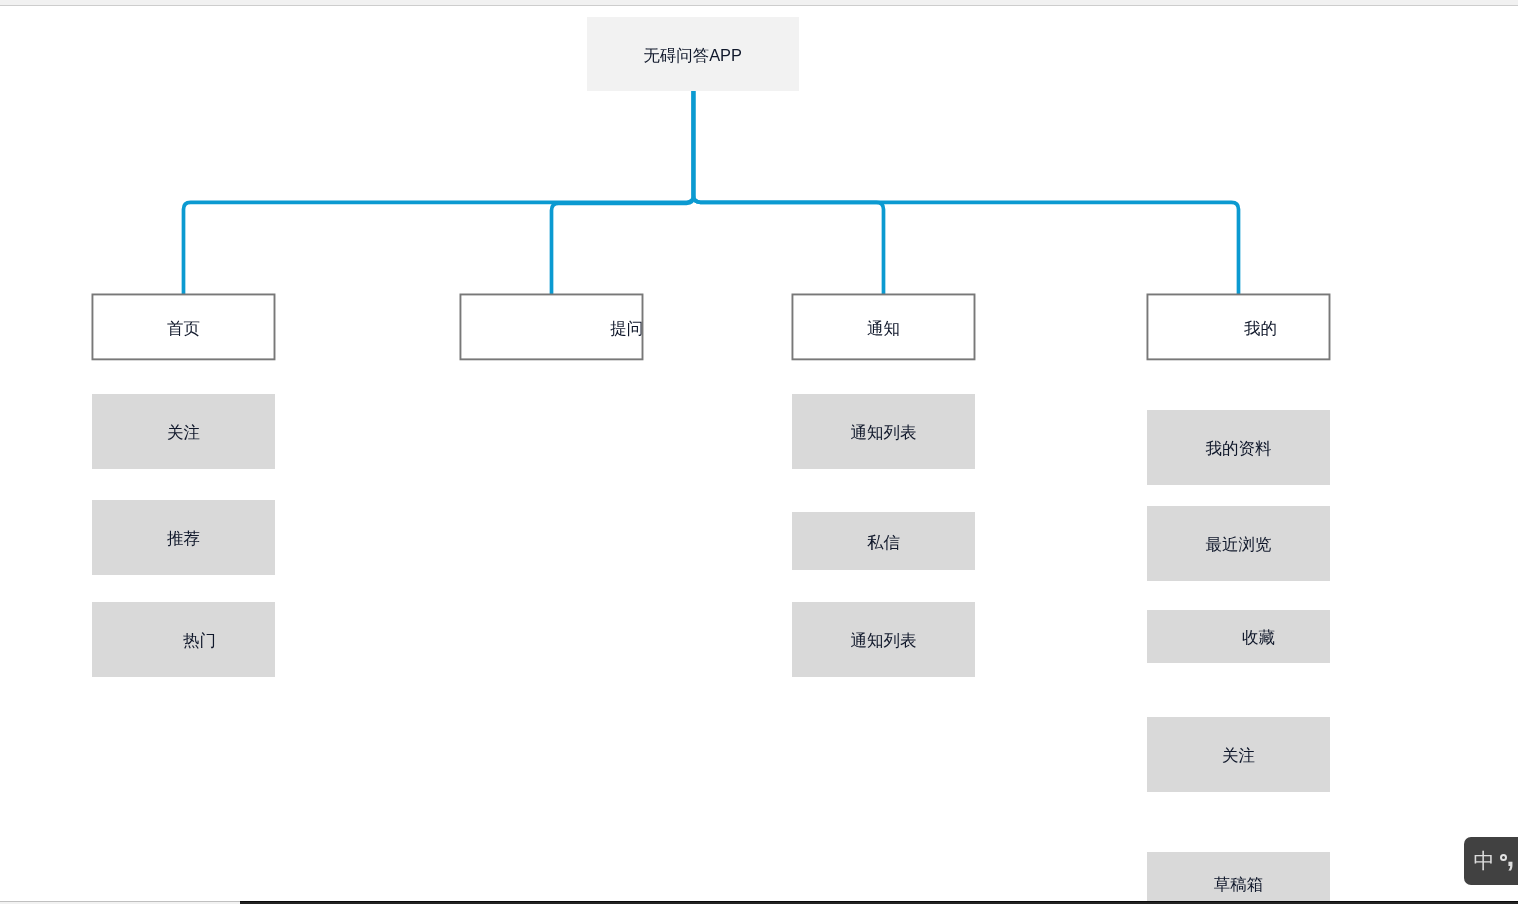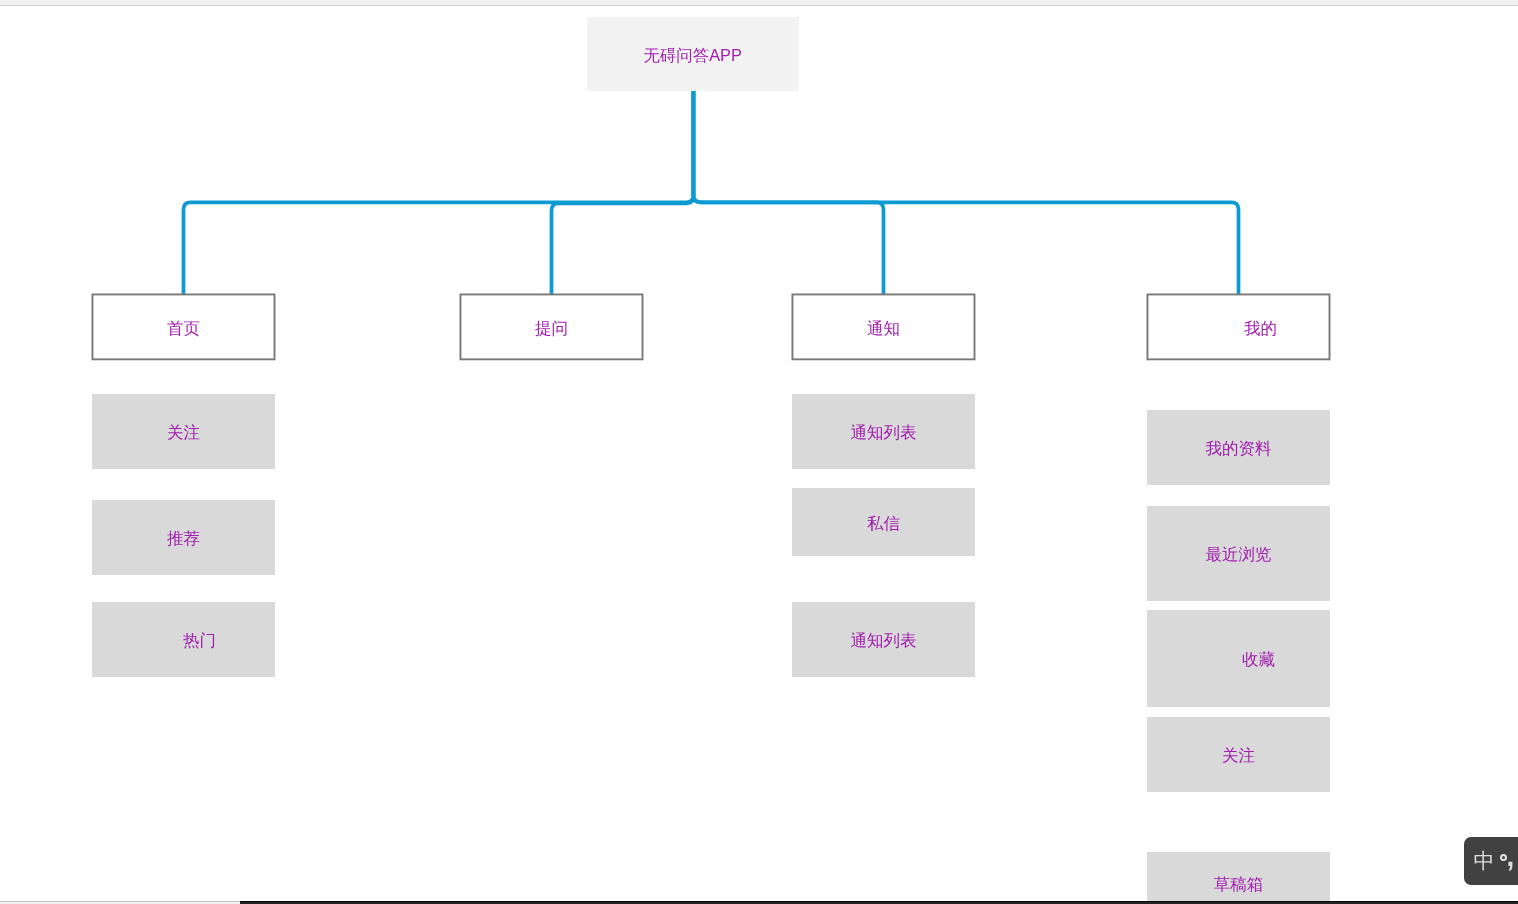--- a/index.html
+++ b/index.html
@@ -7,21 +7,21 @@
   body{
     width:1518px;height:904px;overflow:hidden;position:relative;
     background:#ffffff;
     font-family:"Liberation Sans", sans-serif;
   }
   #canvas{position:absolute;left:0;top:0;width:1518px;height:904px;overflow:hidden;background:#fff;}
   .topbar{position:absolute;left:0;top:0;width:1518px;height:6px;background:#f1f1f1;}
   .topbar::after{content:"";position:absolute;left:0;bottom:0;width:100%;height:1.2px;background:#cdcdcd;}
   svg.links{position:absolute;left:0;top:0;width:1518px;height:904px;}
   .node{position:absolute;box-sizing:border-box;display:flex;align-items:center;justify-content:center;
-        color:#a21caf;line-height:1;white-space:nowrap;}
+        color:#0f172a;line-height:1;white-space:nowrap;}
   .node > span{display:block;transform:translateY(1px);}
   .node.root{background:#f2f2f2;font-size:16.4px;}
   .node.lvl1{background:#ffffff;font-size:16.5px;}
   .node.lvl2{background:#d9d9d9;font-size:16.5px;}
   svg.frames{position:absolute;left:0;top:0;width:1518px;height:904px;pointer-events:none;}
 
   .scroll-track{position:absolute;left:0;top:901px;height:3px;width:240px;background:#f2f2f2;}
   .scroll-track::before{content:"";position:absolute;left:0;top:0;width:100%;height:1px;background:#c0c0c0;}
   .scroll-thumb{position:absolute;left:240px;top:901px;height:3px;right:0;background:#232323;
                 border-top:1px solid #0b0b0b;box-sizing:border-box;}
@@ -58,45 +58,45 @@
       </div>
       <div class="node lvl2" style="left: 92px; top: 394px; width: 183px; height: 75px;">
         <span>关注</span>
       </div>
       <div class="node lvl2" style="left: 92px; top: 500px; width: 183px; height: 75px;">
         <span>推荐</span>
       </div>
       <div class="node lvl2" style="left: 92px; top: 602px; width: 183px; height: 75px; padding-left: 32px;">
         <span>热门</span>
       </div>
-      <div class="node lvl1" style="left: 459.65px; top: 293.6px; width: 183.6px; height: 67px;">
+      <div class="node lvl1" style="left: 459.65px; top: 293.6px; width: 183.6px; height: 67px; justify-content: flex-end;">
         <span>提问</span>
       </div>
       <div class="node lvl1" style="left: 791.65px; top: 293.6px; width: 183.6px; height: 66.6px;">
         <span>通知</span>
       </div>
       <div class="node lvl2" style="left: 792px; top: 394px; width: 183px; height: 75px; text-align: right;">
         <span>通知列表</span>
       </div>
-      <div class="node lvl2" style="left: 792px; top: 488px; width: 183px; height: 68px;">
+      <div class="node lvl2" style="left: 792px; top: 512px; width: 183px; height: 58px;">
         <span>私信</span>
       </div>
       <div class="node lvl2" style="left: 792px; top: 602px; width: 183px; height: 75px;">
         <span>通知列表</span>
       </div>
       <div class="node lvl1" style="left: 1146.65px; top: 293.6px; width: 183.6px; height: 66.6px; padding-left: 44px;">
         <span>我的</span>
       </div>
       <div class="node lvl2" style="left: 1147px; top: 394px; width: 183px; height: 75px; margin-top: 16px;">
         <span>我的资料</span>
       </div>
-      <div class="node lvl2" style="left: 1147px; top: 506px; width: 183px; height: 95px; align-items: center;">
+      <div class="node lvl2" style="left: 1147px; top: 506px; width: 183px; height: 75px; align-items: center;">
         <span>最近浏览</span>
       </div>
-      <div class="node lvl2" style="left: 1147px; top: 610px; width: 183px; height: 97px; padding-left: 40px;">
+      <div class="node lvl2" style="left: 1147px; top: 610px; width: 183px; height: 53px; padding-left: 40px;">
         <span>收藏</span>
       </div>
       <div class="node lvl2" style="left: 1147px; top: 717px; width: 183px; height: 75px;">
         <span>关注</span>
       </div>
       <div class="node lvl2" style="left: 1147px; top: 852px; width: 183px; height: 63px;">
         <span>草稿箱</span>
       </div>
     </div>
 

